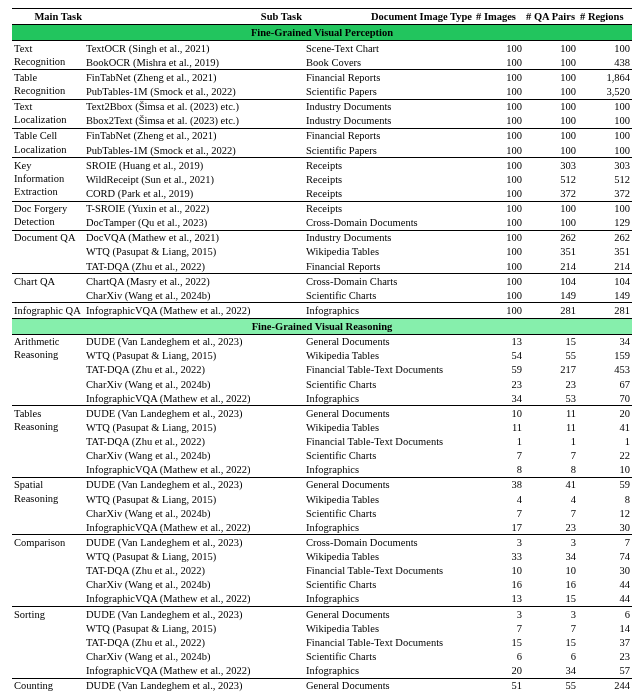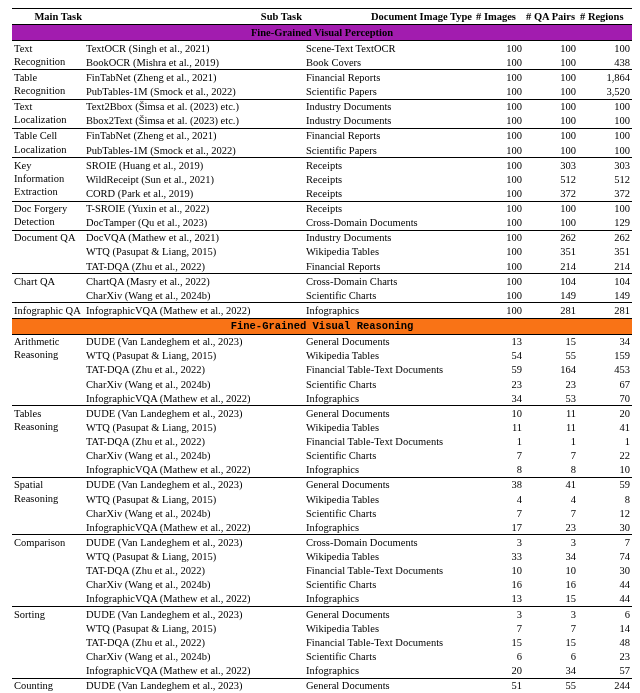--- a/index.html
+++ b/index.html
@@ -32,22 +32,22 @@
     line-height: 1.25;
   }
   td.num { text-align: right; }
   .section-row td {
     border-top: 0.8px solid #000;
     border-bottom: 0.8px solid #000;
     text-align: center;
     font-weight: bold;
     padding: 1px 0;
   }
-  .section-perception td { background: #a21caf; }
-  .section-reasoning td { background: #f97316; font-family: Liberation Mono, monospace; }
+  .section-perception td { background: #22c55e; }
+  .section-reasoning td { background: #86efac; }
   .group-sep td { border-top: 0.6px solid #000; }
   .main-cell { white-space: normal; }
   col.c-main { width: 72px; }
   col.c-sub { width: 220px; }
   col.c-doc { width: 170px; }
   col.c-n1 { width: 50px; }
   col.c-n2 { width: 54px; }
   col.c-n3 { width: 54px; }
 </style>
 </head>
@@ -72,21 +72,21 @@
       <th class="num"># Regions</th>
     </tr>
   </thead>
   <tbody id="tbody">
       <tr class="section-row section-perception">
         <td colspan="6">Fine-Grained Visual Perception</td>
       </tr>
       <tr>
         <td rowspan="2" class="main-cell">Text Recognition</td>
         <td>TextOCR (Singh et al., 2021)</td>
-        <td>Scene-Text TextOCR</td>
+        <td>Scene-Text Chart</td>
         <td class="num">100</td>
         <td class="num">100</td>
         <td class="num">100</td>
       </tr>
       <tr>
         <td>BookOCR (Mishra et al., 2019)</td>
         <td>Book Covers</td>
         <td class="num">100</td>
         <td class="num">100</td>
         <td class="num">438</td>
@@ -233,21 +233,21 @@
         <td>WTQ (Pasupat &amp; Liang, 2015)</td>
         <td>Wikipedia Tables</td>
         <td class="num">54</td>
         <td class="num">55</td>
         <td class="num">159</td>
       </tr>
       <tr>
         <td>TAT-DQA (Zhu et al., 2022)</td>
         <td>Financial Table-Text Documents</td>
         <td class="num">59</td>
-        <td class="num">164</td>
+        <td class="num">217</td>
         <td class="num">453</td>
       </tr>
       <tr>
         <td>CharXiv (Wang et al., 2024b)</td>
         <td>Scientific Charts</td>
         <td class="num">23</td>
         <td class="num">23</td>
         <td class="num">67</td>
       </tr>
       <tr>
@@ -371,21 +371,21 @@
         <td>Wikipedia Tables</td>
         <td class="num">7</td>
         <td class="num">7</td>
         <td class="num">14</td>
       </tr>
       <tr>
         <td>TAT-DQA (Zhu et al., 2022)</td>
         <td>Financial Table-Text Documents</td>
         <td class="num">15</td>
         <td class="num">15</td>
-        <td class="num">48</td>
+        <td class="num">37</td>
       </tr>
       <tr>
         <td>CharXiv (Wang et al., 2024b)</td>
         <td>Scientific Charts</td>
         <td class="num">6</td>
         <td class="num">6</td>
         <td class="num">23</td>
       </tr>
       <tr>
         <td>InfographicVQA (Mathew et al., 2022)</td>

